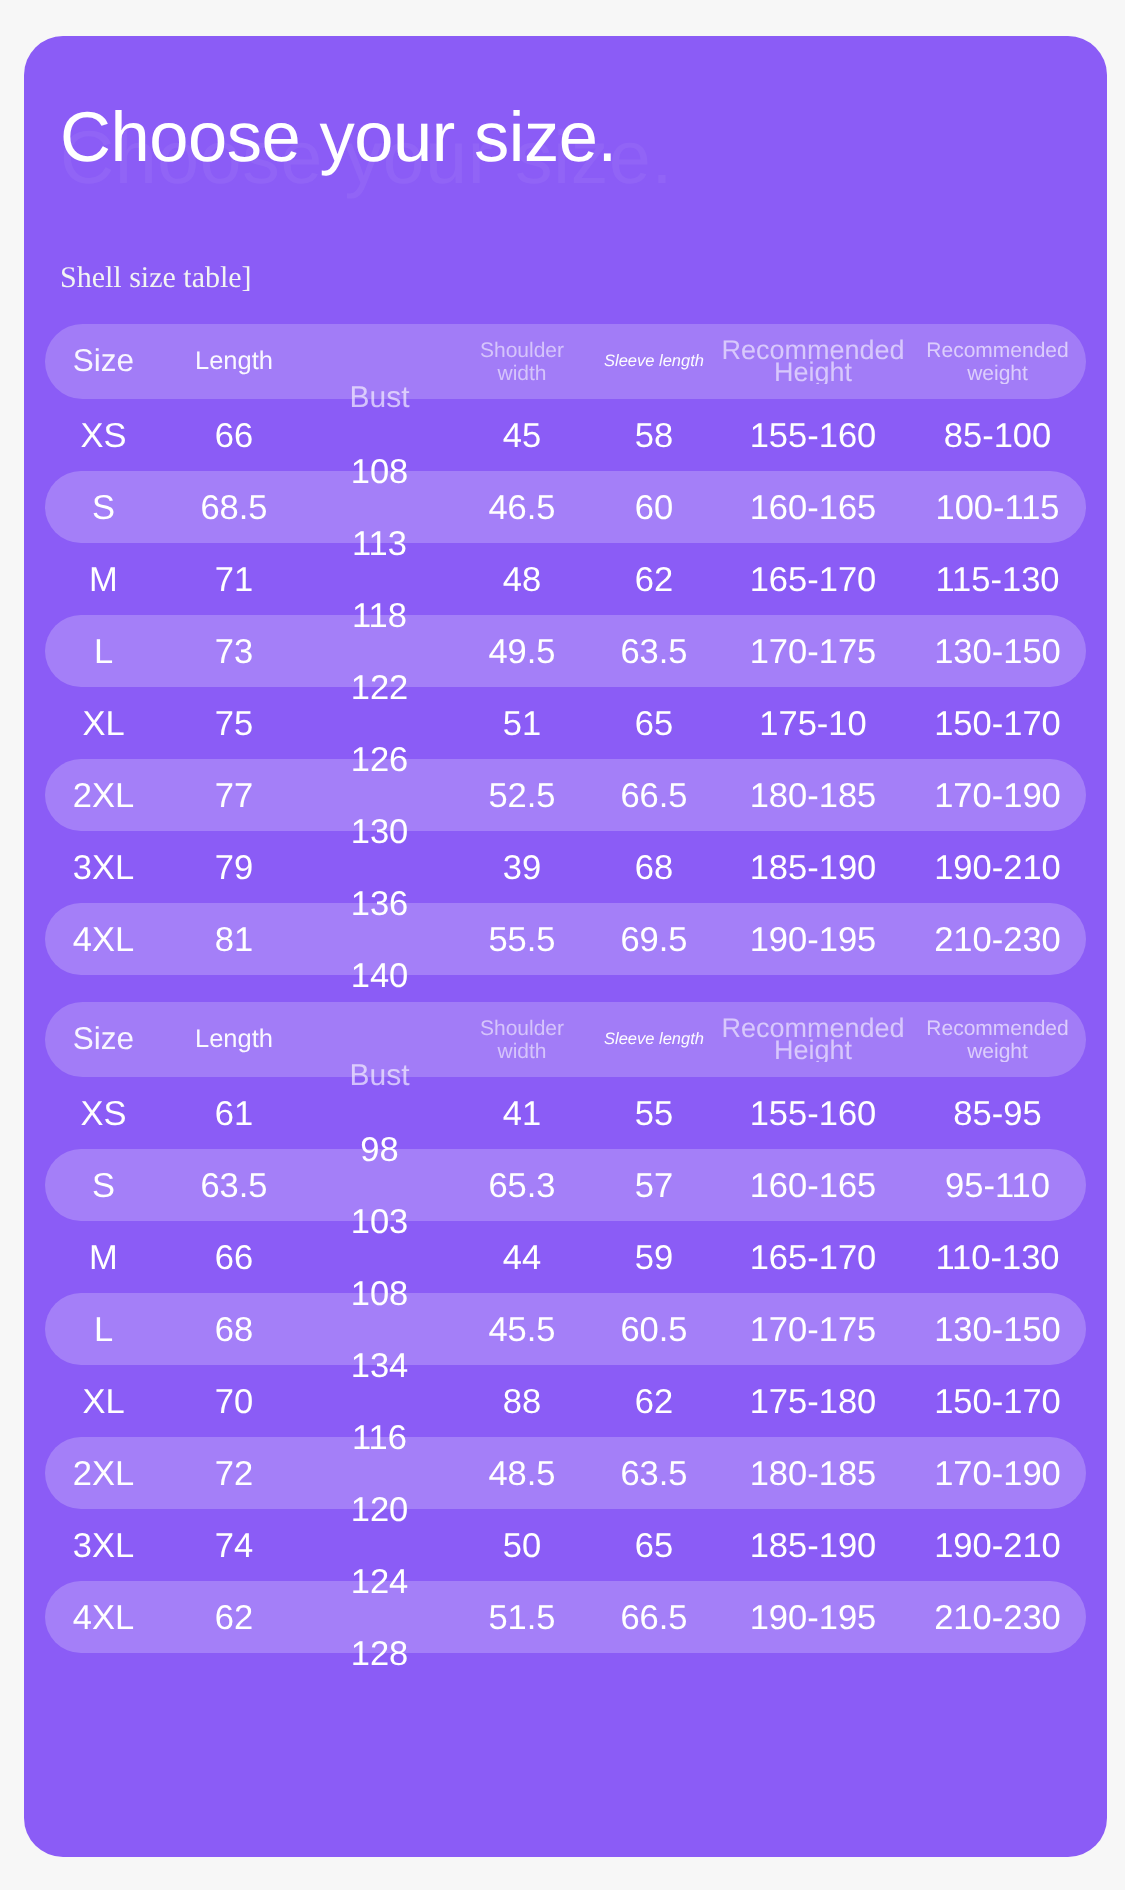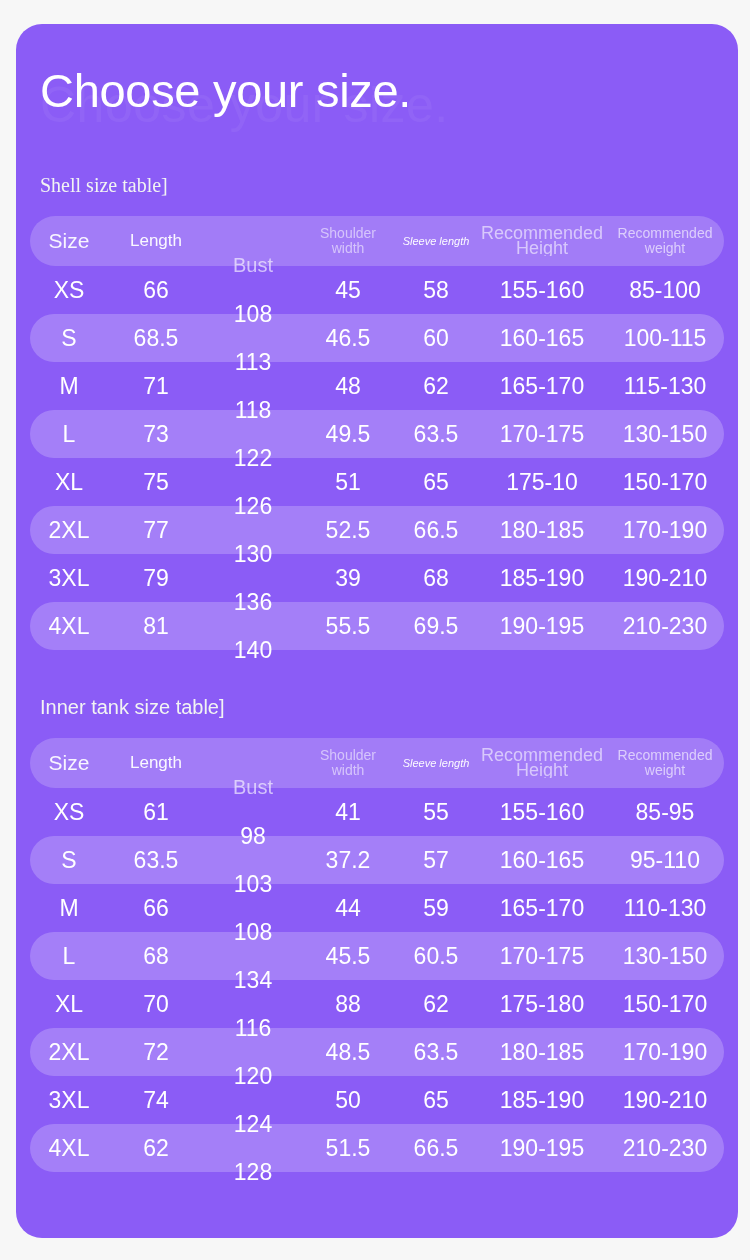--- a/index.html
+++ b/index.html
@@ -223,21 +223,20 @@
         <div class="cell c0">4XL</div>
         <div class="cell c1">81</div>
         <div class="cell c2">140</div>
         <div class="cell c3">55.5</div>
         <div class="cell c4">69.5</div>
         <div class="cell c5">190-195</div>
         <div class="cell c6">210-230</div>
       </div>
     </div>
 
-    <div class="section-label second">Inner tank size table]</div>
 
     <div class="table">
       <div class="row header">
         <div class="cell c0 h0">Size</div>
         <div class="cell c1 h1">Length</div>
         <div class="cell c2 h2">Bust</div>
         <div class="cell c3 h3">Shoulder width</div>
         <div class="cell c4 h4">Sleeve length</div>
         <div class="cell c5 h5">Recommended Height</div>
         <div class="cell c6 h6">Recommended weight</div>
@@ -249,21 +248,21 @@
         <div class="cell c2">98</div>
         <div class="cell c3">41</div>
         <div class="cell c4">55</div>
         <div class="cell c5">155-160</div>
         <div class="cell c6">85-95</div>
       </div>
       <div class="row alt">
         <div class="cell c0">S</div>
         <div class="cell c1">63.5</div>
         <div class="cell c2">103</div>
-        <div class="cell c3">37.2</div>
+        <div class="cell c3">65.3</div>
         <div class="cell c4">57</div>
         <div class="cell c5">160-165</div>
         <div class="cell c6">95-110</div>
       </div>
       <div class="row">
         <div class="cell c0">M</div>
         <div class="cell c1">66</div>
         <div class="cell c2">108</div>
         <div class="cell c3">44</div>
         <div class="cell c4">59</div>

